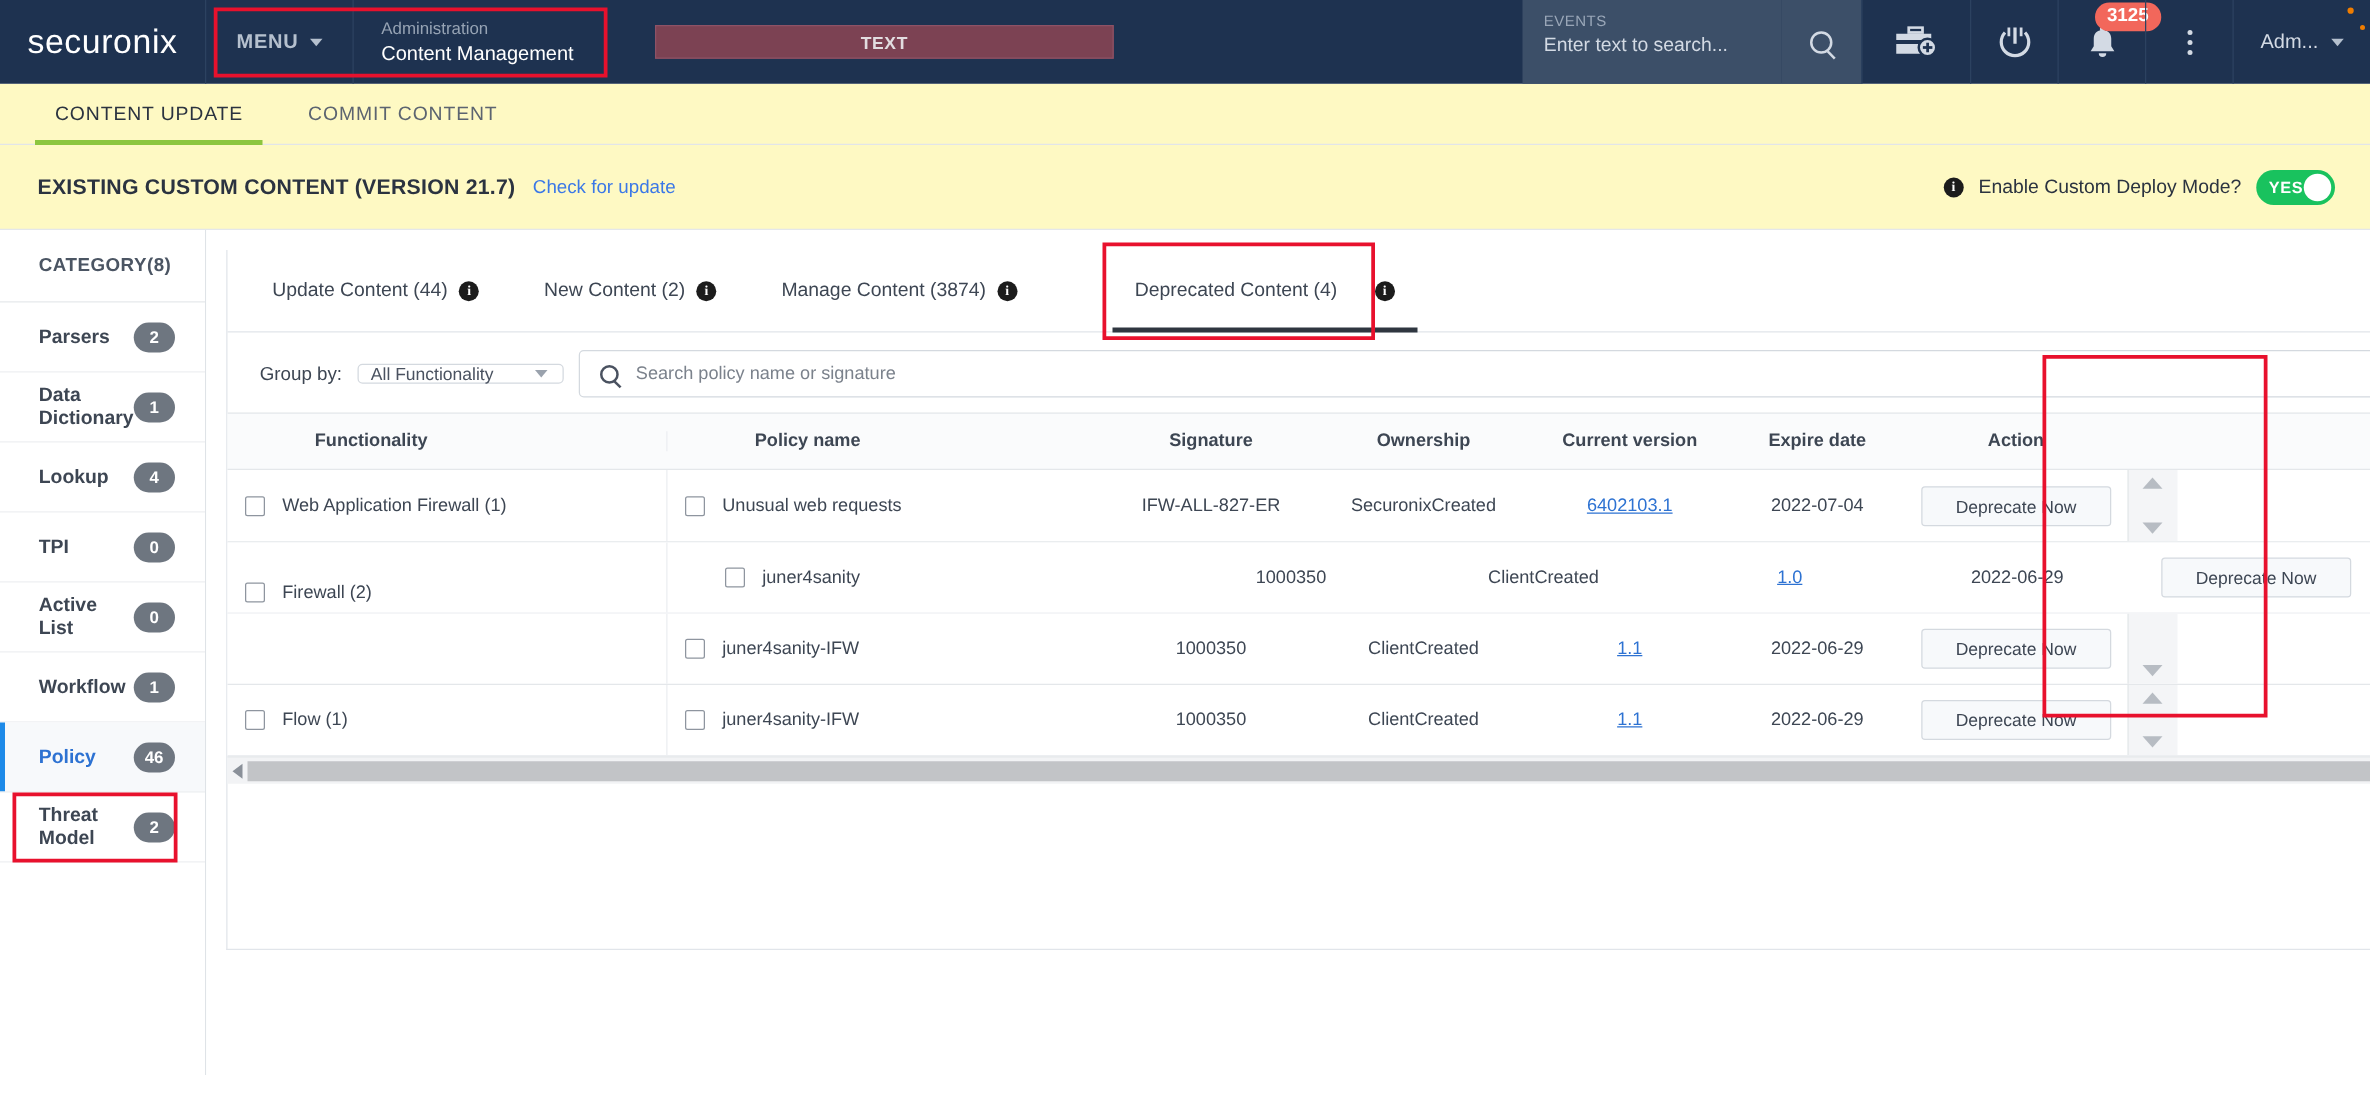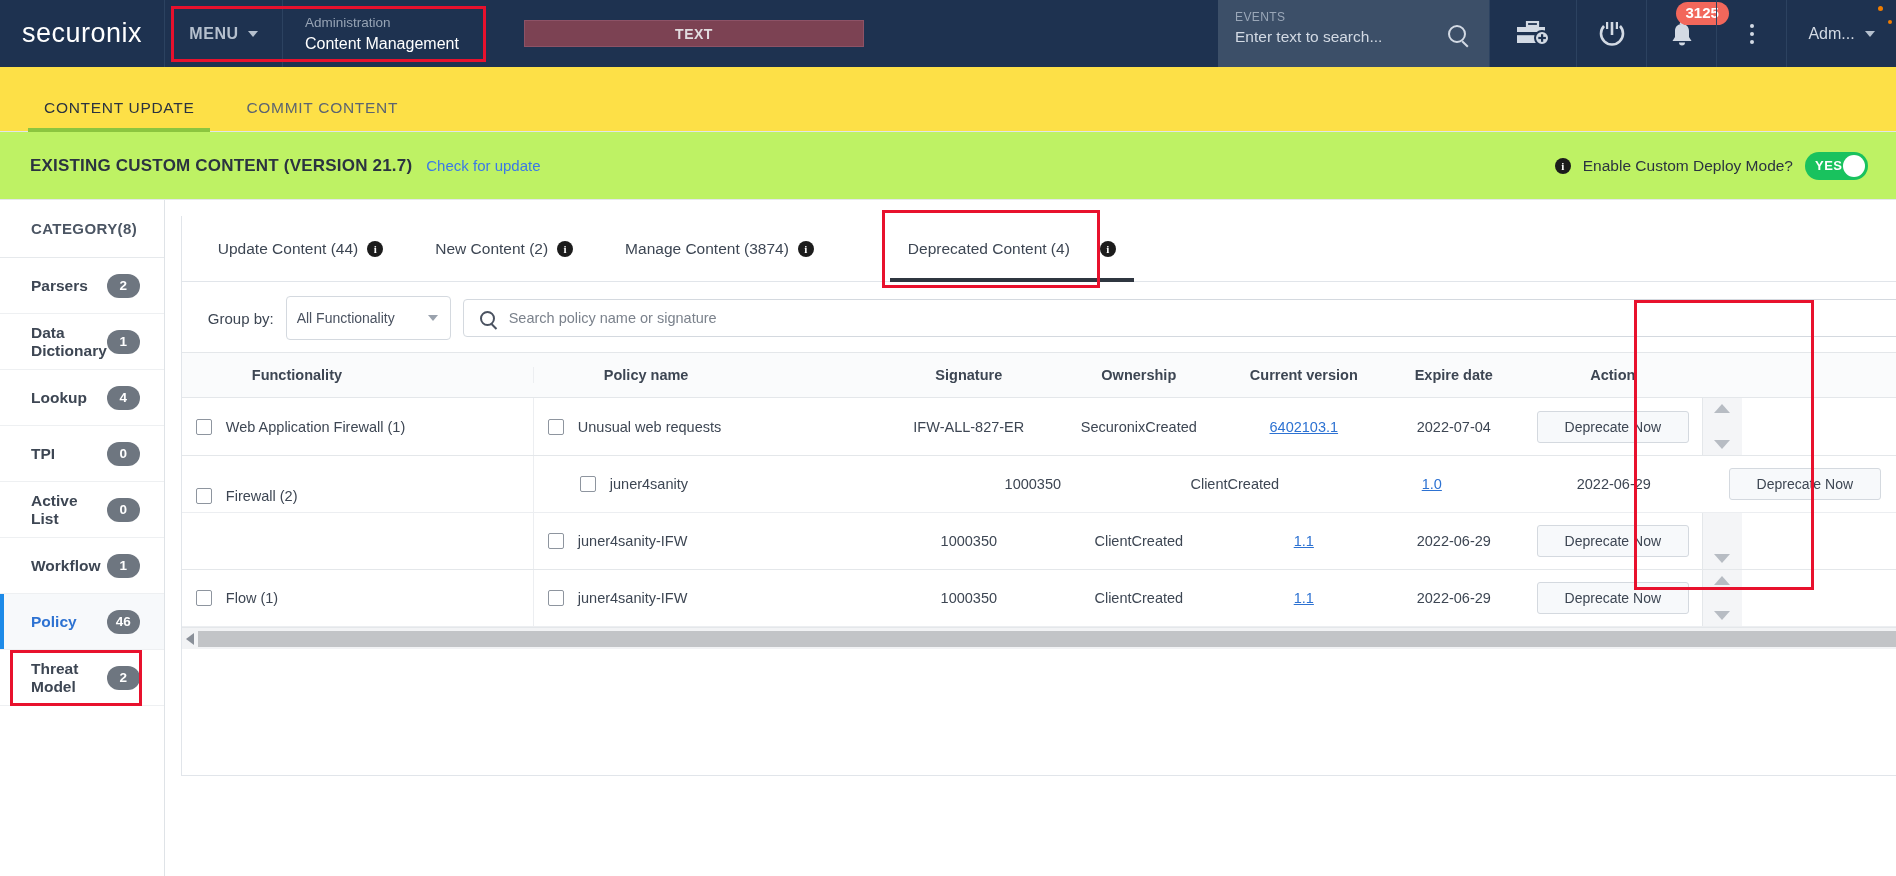--- a/index.html
+++ b/index.html
@@ -67,21 +67,21 @@
   .crumbs {
     padding: 0 18px 0 22px;
     display: flex; flex-direction: column; justify-content: center;
     min-width: 196px;
   }
   .crumb-top { font-size: 13.5px; color: #96a3b4; line-height: 21px; }
   .crumb-bottom { font-size: 16px; color: #ffffff; font-weight: 500; line-height: 22px; }
 
   .text-banner-wrap { flex: 0 0 auto; display: flex; align-items: center; padding-left: 45px; }
   .text-banner {
-    width: 340px; height: 27px;
+    width: 367px; height: 27px;
     background: #7c4253;
     border: 1px solid #8d5266;
     display: flex; align-items: center; justify-content: center;
     color: #e2dde0; font-size: 14px; font-weight: bold; letter-spacing: .5px;
   }
 
   .nav-spacer { flex: 1 1 auto; }
 
   .searchbox {
     width: 207px;
@@ -123,22 +123,22 @@
     border-radius: 13px;
     padding: 2px 10px 3px;
     line-height: 18px;
   }
   .kebab { display:flex; flex-direction:column; gap:4px; }
   .kebab i { width:4px; height:4px; background:#d3dae4; border-radius:50%; display:block;}
   .user-name { font-size: 16px; color: #d3dae4; }
 
   
   .tabsbar {
-    height: 65px;
-    background: #fde047;
+    height: 49px;
+    background: #fef9c3;
     border-bottom: 1px solid #e2e5e9;
     display: flex;
     align-items: flex-end;
     padding-left: 28px;
     box-shadow: 0 1px 0 rgba(0,0,0,0.02);
   }
   .ptab {
     font-size: 15.5px; letter-spacing: .7px;
     color: #5c6470;
     padding: 0 16px 14px;
@@ -151,21 +151,21 @@
     content:''; position:absolute; left: 0; right: 0; bottom: -1px;
     height: 4px; background: #8cc63f;
   }
 
   
   .titlerow {
     height: 68px;
     display: flex; align-items: center;
     padding: 0 28px 0 30px;
     border-bottom: 1px solid #e4e7ea;
-    background: #bef264;
+    background: #fef9c3;
   }
   .pagetitle { font-size: 17px; font-weight: bold; color: #2b3340; letter-spacing: .2px;}
   .checkupd { font-size: 15px; color: #3b78e7; margin-left: 14px; cursor:pointer;}
   .title-right { margin-left: auto; display:flex; align-items:center; gap: 12px;}
   .info-dot {
     width: 16px; height: 16px; border-radius: 50%;
     background: #1c1c1c; color: #fff; font-size: 11px; font-weight: bold;
     display:flex; align-items:center; justify-content:center;
     font-family: "Liberation Serif", serif;
   }
@@ -273,21 +273,21 @@
     z-index: 12;
   }
 
   .filterrow {
     display: flex; align-items: center;
     padding: 14px 20px 12px 26px;
     gap: 12px;
   }
   .groupby-label { font-size: 15px; color: #3d4653; }
   .select {
-    width: 165px; height: 44px;
+    width: 165px; height: 16px;
     border: 1px solid #d4d9df; border-radius: 4px;
     display: flex; align-items: center; padding: 0 10px;
     font-size: 14px; color: #4a5260;
     position: relative; cursor: pointer; background:#fff;
   }
   .select .arrow {
     position:absolute; right: 12px;
     width:0;height:0;border-left:5px solid transparent;border-right:5px solid transparent;
     border-top:6px solid #9aa2ad;
   }

